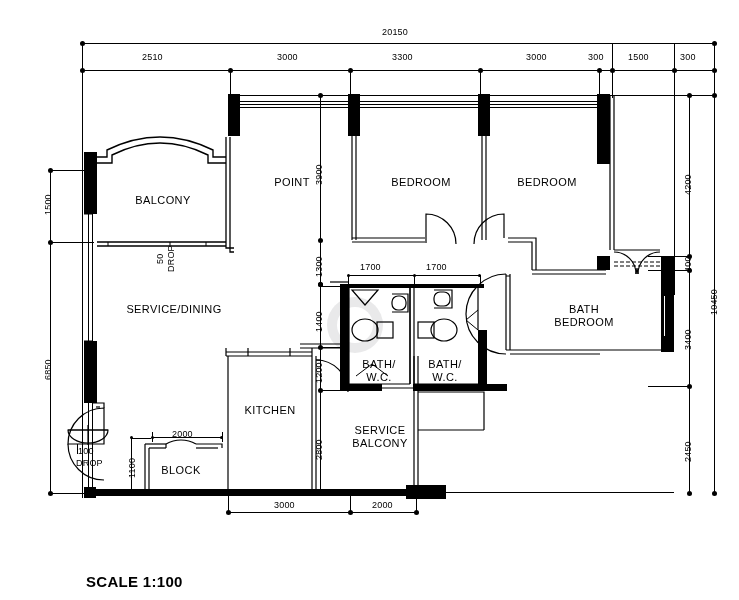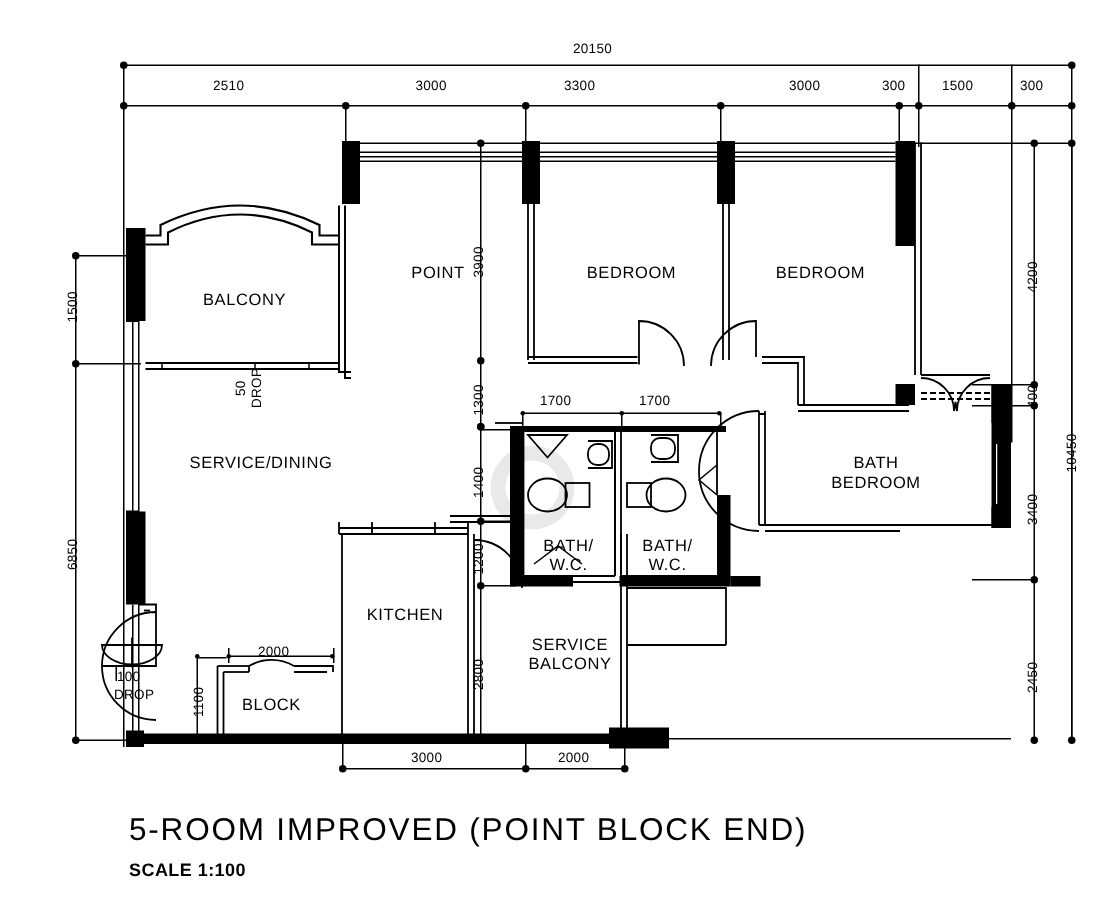--- a/index.html
+++ b/index.html
@@ -11,21 +11,21 @@
   .h{height:1px;}
   .v{width:1px;}
   .wall{position:absolute;background:#000;}
   .col{position:absolute;background:#000;}
 
   
   .lbl{position:absolute;font-size:11px;letter-spacing:.4px;white-space:pre;text-align:center;line-height:13px;}
   .dim{position:absolute;font-size:9px;letter-spacing:.2px;white-space:nowrap;}
   .dimv{position:absolute;font-size:9px;letter-spacing:.2px;white-space:nowrap;transform-origin:0 0;transform:rotate(-90deg);}
   .title{position:absolute;font-size:21px;letter-spacing:1.2px;white-space:nowrap;}
-  .scale{position:absolute;font-size:12px;font-weight:bold;letter-spacing:.3px;white-space:nowrap;}
+  .scale{position:absolute;font-size:15px;font-weight:bold;letter-spacing:.3px;white-space:nowrap;}
 
   
   .dimline{position:absolute;height:1px;background:#000;}
   .dimlineV{position:absolute;width:1px;background:#000;}
   .ext{position:absolute;width:1px;background:#000;}
   .extH{position:absolute;height:1px;background:#000;}
   .tick{position:absolute;width:5px;height:5px;background:#000;border-radius:50%;}
   .tickS{position:absolute;width:3px;height:3px;background:#000;border-radius:50%;}
   svg.ov{position:absolute;left:0;top:0;overflow:visible;}
 
@@ -55,21 +55,21 @@
     <div class="tick" style="left:228px;top:68px;"></div>
     <div class="tick" style="left:348px;top:68px;"></div>
     <div class="tick" style="left:478px;top:68px;"></div>
     <div class="tick" style="left:597px;top:68px;"></div>
     <div class="tick" style="left:610px;top:68px;"></div>
     <div class="tick" style="left:672px;top:68px;"></div>
     <div class="tick" style="left:712px;top:68px;"></div>
 
     <div class="dim" style="left:142px;top:52px;">2510</div>
     <div class="dim" style="left:277px;top:52px;">3000</div>
-    <div class="dim" style="left:376px;top:52px;">3300</div>
+    <div class="dim" style="left:392px;top:52px;">3300</div>
     <div class="dim" style="left:526px;top:52px;">3000</div>
     <div class="dim" style="left:588px;top:52px;">300</div>
     <div class="dim" style="left:628px;top:52px;">1500</div>
     <div class="dim" style="left:680px;top:52px;">300</div>
 
     <div class="ext" style="left:82px;top:43px;height:455px;"></div>
     <div class="ext" style="left:230px;top:70px;height:24px;"></div>
     <div class="ext" style="left:350px;top:70px;height:25px;"></div>
     <div class="ext" style="left:480px;top:70px;height:24px;"></div>
     <div class="ext" style="left:599px;top:70px;height:24px;"></div>
@@ -394,16 +394,15 @@
 BEDROOM</div>
   <div class="lbl" style="left:348px;top:358px;width:62px;">BATH/
 W.C.</div>
   <div class="lbl" style="left:414px;top:358px;width:62px;">BATH/
 W.C.</div>
   <div class="lbl" style="left:228px;top:404px;width:84px;">KITCHEN</div>
   <div class="lbl" style="left:340px;top:424px;width:80px;">SERVICE
 BALCONY</div>
   <div class="lbl" style="left:148px;top:464px;width:66px;">BLOCK</div>
 
-  <div class="title" style="left:86px;top:542px;">5-ROOM IMPROVED (POINT BLOCK END)</div>
   <div class="scale" style="left:86px;top:573px;">SCALE 1:100</div>
 
 </div>
 
 </body></html>

